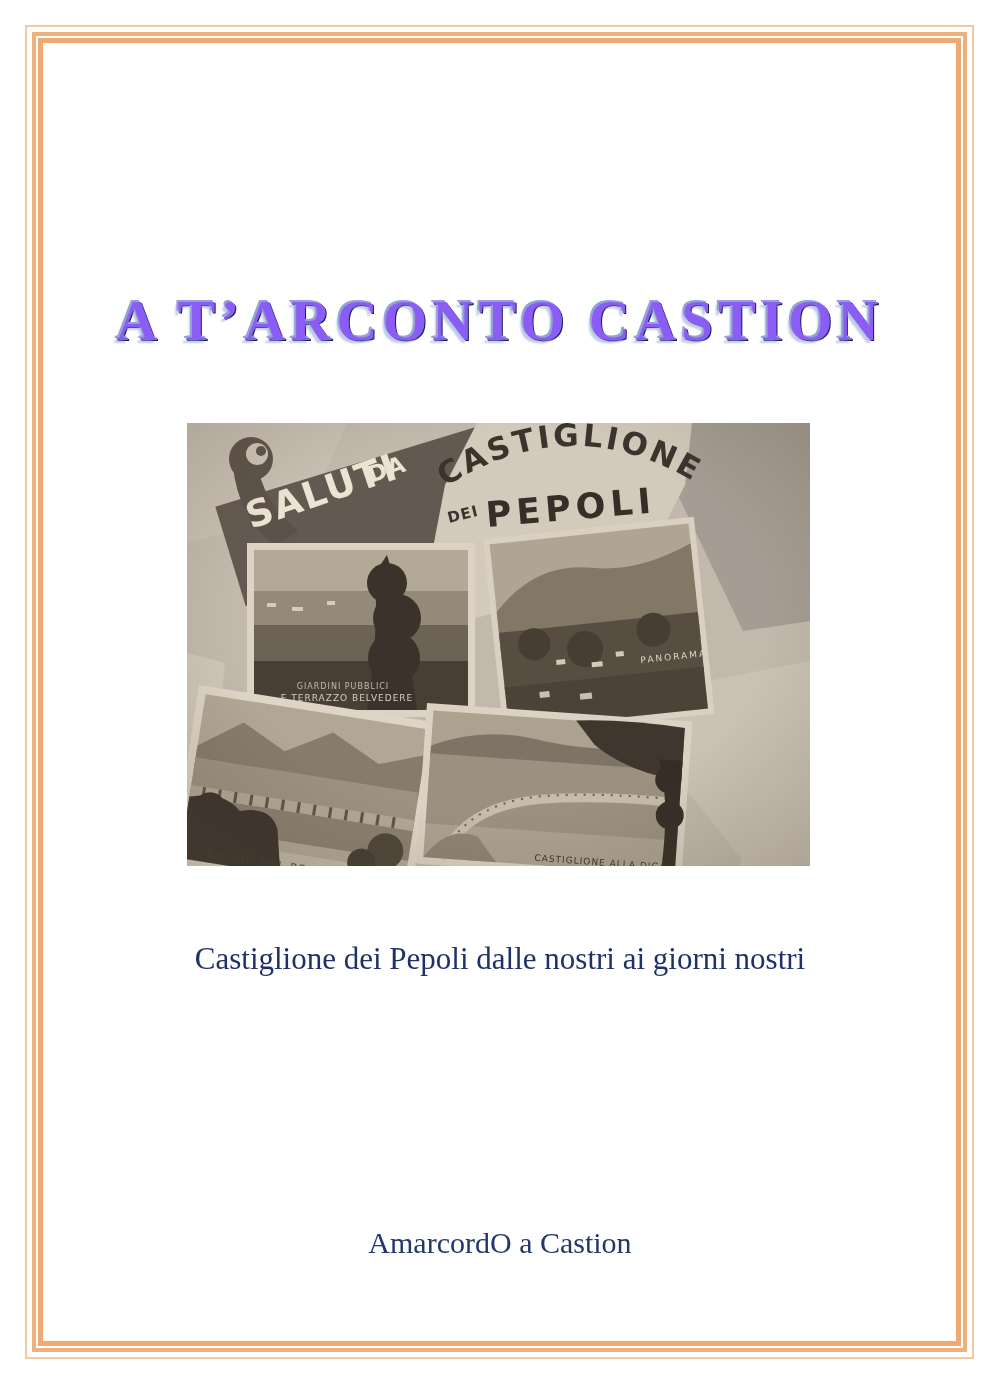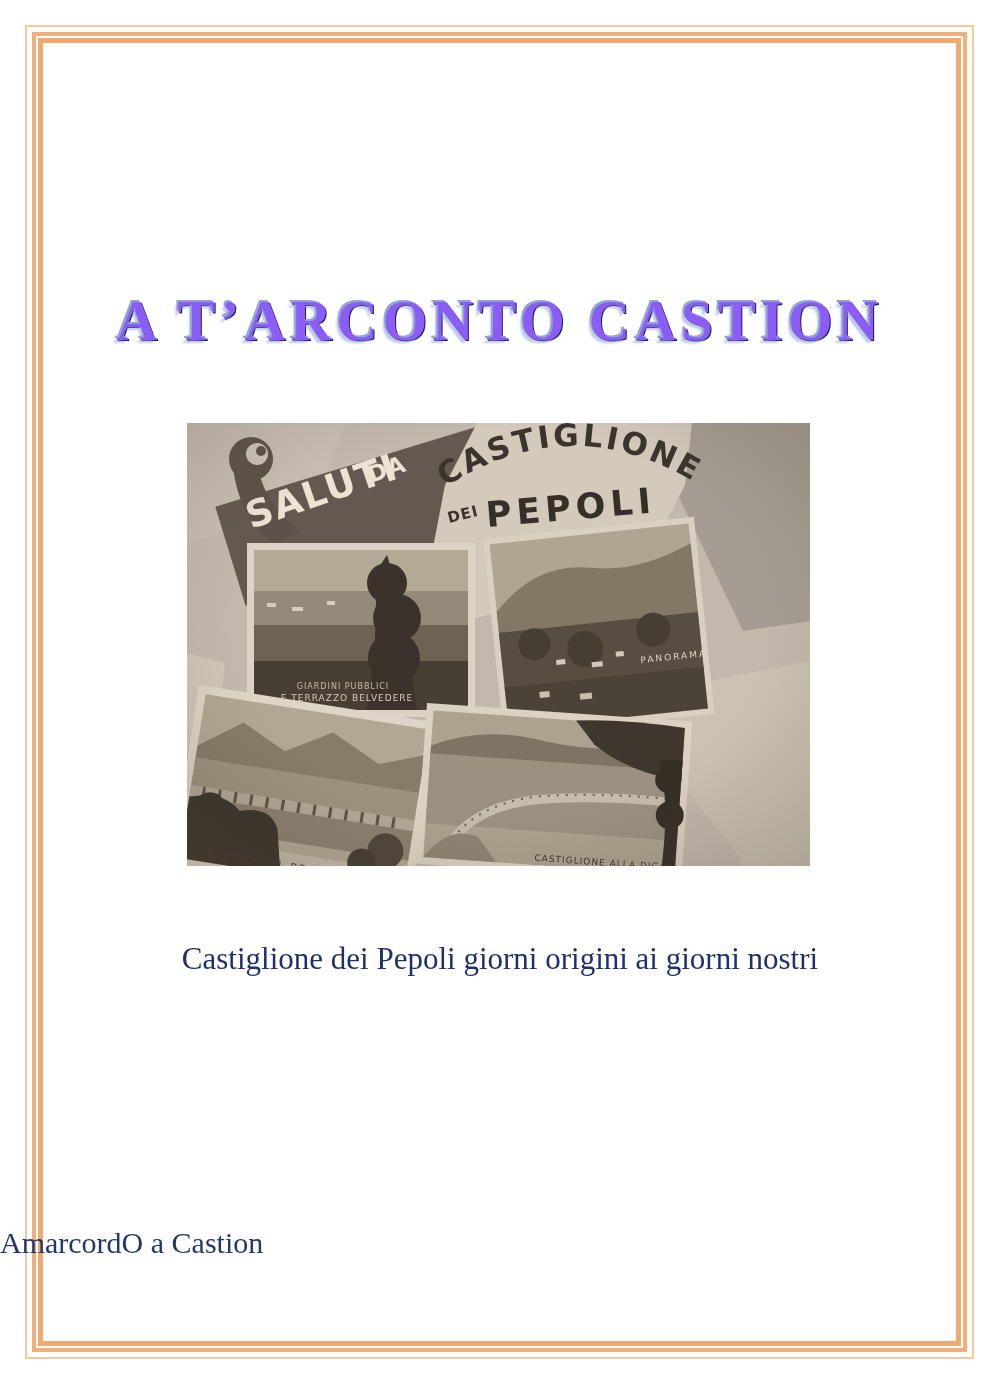--- a/index.html
+++ b/index.html
@@ -28,21 +28,21 @@
   .photo{
     position:absolute;left:187px;top:423px;width:623px;height:443px;
     line-height:0;
   }
   .subtitle{
     position:absolute;left:0;top:941px;width:100%;
     text-align:center;font-size:31px;color:#20316a;
   }
   .footer{
     position:absolute;left:0;top:1226px;width:100%;
-    text-align:left;font-size:30px;color:#24376d;
+    text-align:center;font-size:30px;color:#24376d;
   }
   .photo-caption{font-family:"DejaVu Sans", sans-serif;}
 </style>
 </head>
 <body>
 
 <div class="page">
 
   <div class="b1">
     <div class="b2">
@@ -174,17 +174,17 @@
         <circle cx="250" cy="95" r="14" fill="#352e26"></circle>
         <text class="photo-caption" x="118" y="150" font-size="9" fill="#3b342c" letter-spacing="1">CASTIGLIONE ALLA DIGA</text>
       </g>
 
       <polygon points="580,352 623,344 623,443 552,443" fill="#ccc3b4"></polygon>
 
       <rect width="623" height="443" fill="url(#vig)"></rect>
     </svg>
   </div>
 
-  <div class="subtitle">Castiglione dei Pepoli giorni origini ai giorni nostri</div>
+  <div class="subtitle">Castiglione dei Pepoli dalle nostri ai giorni nostri</div>
 
   <div class="footer">AmarcordO a Castion</div>
 
 </div>
 
 </body></html>

